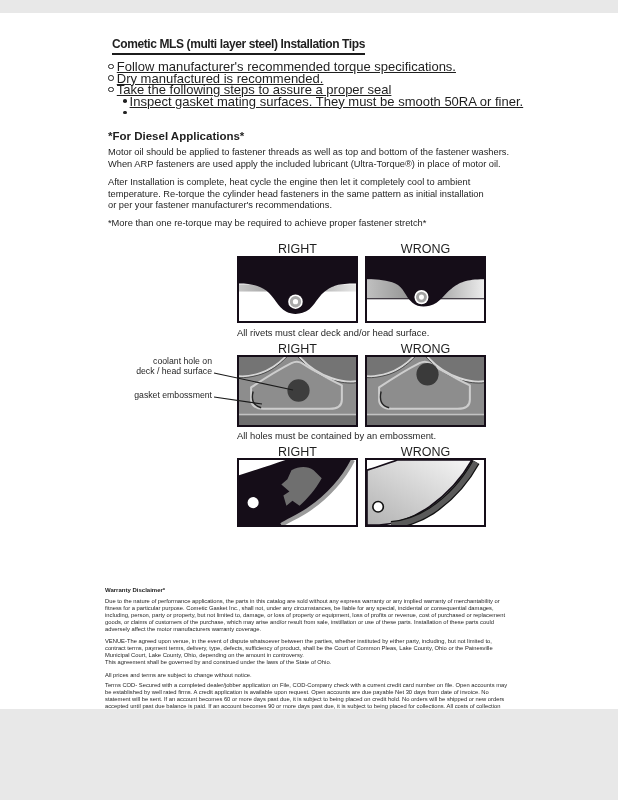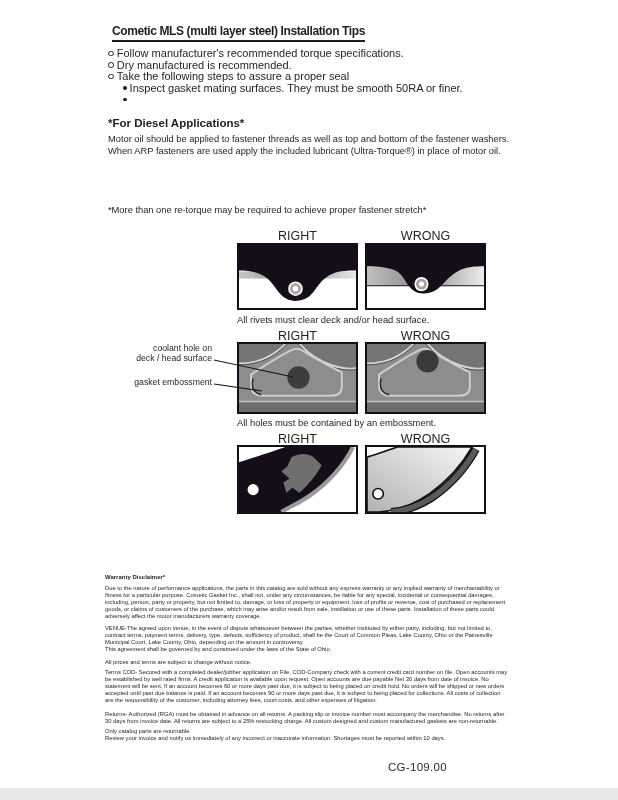--- a/index.html
+++ b/index.html
@@ -1,31 +1,31 @@
 <!DOCTYPE html>
 <html><head>
 <meta charset="utf-8">
 <style>
   html,body{margin:0;padding:0;background:#e8e8e8;}
   .page{
-    position:relative;width:618px;height:788px;background:#ffffff;
+    position:relative;width:618px;height:696px;background:#ffffff;
     font-family:"Liberation Sans", sans-serif;color:#1f1f1f;overflow:hidden;
-    margin:0 auto;
+    margin:13px auto;
   }
   .abs{position:absolute;}
   .pre{white-space:pre-line;}
 
   .title{
     left:112px;top:24px;
     display:inline-block;white-space:nowrap;
     font-size:12px;font-weight:bold;letter-spacing:-0.4px;
     padding-bottom:2px;border-bottom:2px solid #1c1c1c;line-height:14px;
   }
 
-  .bullets{left:108px;top:48px;font-size:11px;line-height:11.6px;width:460px;}
+  .bullets{left:108px;top:48px;font-size:13px;line-height:11.6px;width:460px;text-decoration:underline;}
   .b{display:flex;align-items:flex-start;}
   .m1{flex:none;width:3.6px;height:3.6px;border:1px solid #222;border-radius:50%;margin:2.6px 3.2px 0 0;}
   .l2{padding-left:15px;}
   .m2{flex:none;width:3.6px;height:3.6px;background:#222;border-radius:50%;margin:3.2px 3px 0 0;}
 
   .h2{font-size:11.5px;font-weight:bold;}
   .body{font-size:9.3px;line-height:11.6px;width:455px;}
 
   .dlabel{width:121px;text-align:center;font-size:12.5px;line-height:13px;}
   .dbox{width:121px;border:2.5px solid #150d18;box-sizing:border-box;background:#fff;}
@@ -63,20 +63,23 @@
         <span>Inspect gasket mating surfaces.  They must be smooth 50RA or finer.</span>
       </div>
     <div class="b l2">
         <span class="m2"></span>
       </div>
   </div>
 
   <div class="abs h2" style="left:108px;top:117px;">*For Diesel Applications*</div>
   <div class="abs body pre" style="left:108px;top:134px;">Motor oil should be applied to fastener threads as well as top and bottom of the fastener washers.
 When ARP fasteners are used apply the included lubricant (Ultra-Torque®) in place of motor oil.</div>
+  <div class="abs body pre" style="left:108px;top:164px;">After Installation is complete, heat cycle the engine then let it completely cool to ambient
+temperature. Re-torque the cylinder head fasteners in the same pattern as initial installation
+or per your fastener manufacturer's recommendations.</div>
   <div class="abs body" style="left:108px;top:205px;">*More than one re-torque may be required to achieve proper fastener stretch*</div>
 
   <div class="abs dlabel" style="left:237px;top:230px;">RIGHT</div>
   <div class="abs dlabel" style="left:365px;top:230px;">WRONG</div>
 
   <div class="abs dbox" style="left:237px;top:243px;height:67px;">
     <svg viewBox="0 0 116 62" preserveAspectRatio="none">
       <defs>
         <linearGradient id="gw1" x1="0" y1="0" x2="1" y2="0">
           <stop offset="0" stop-color="#c6c6c6"></stop>

